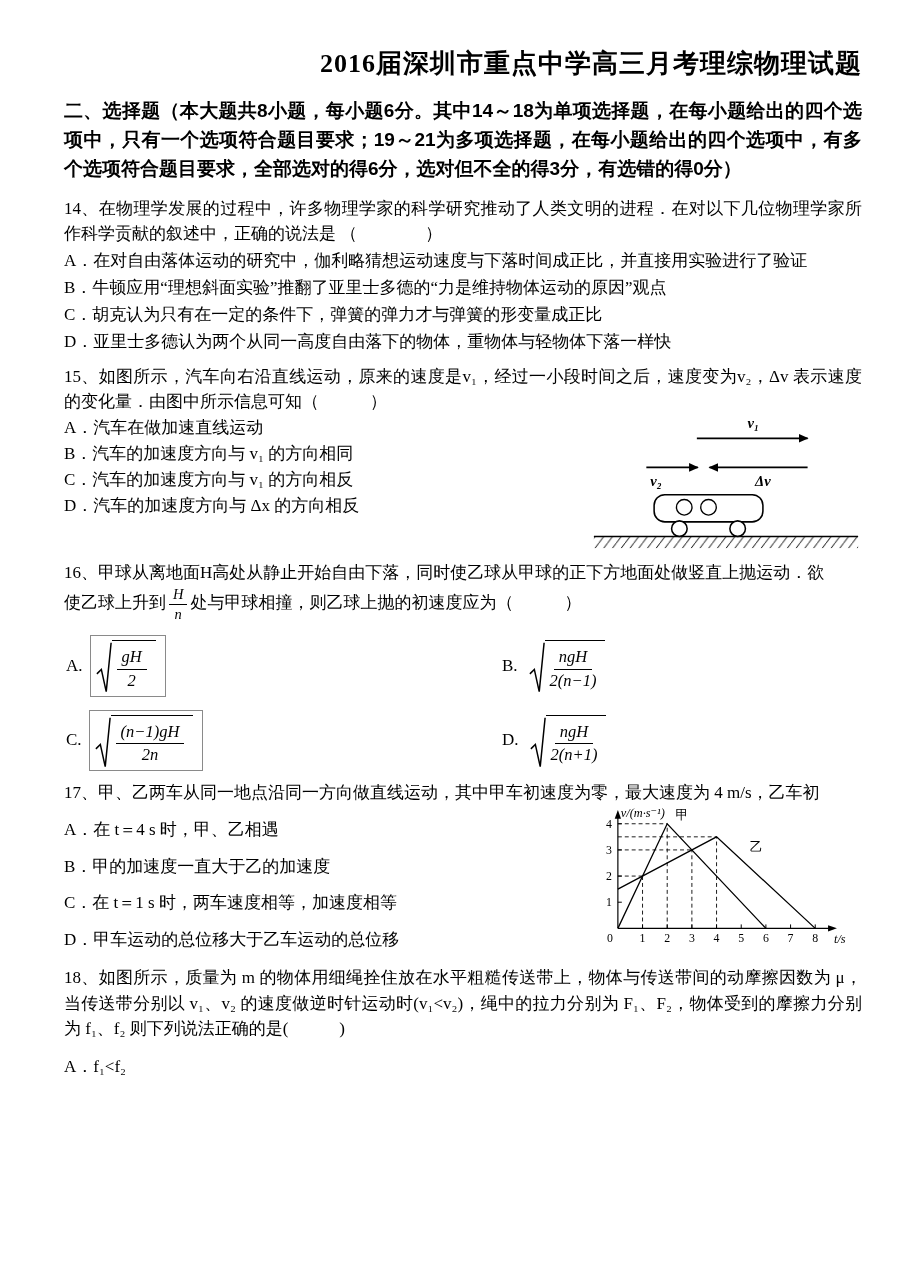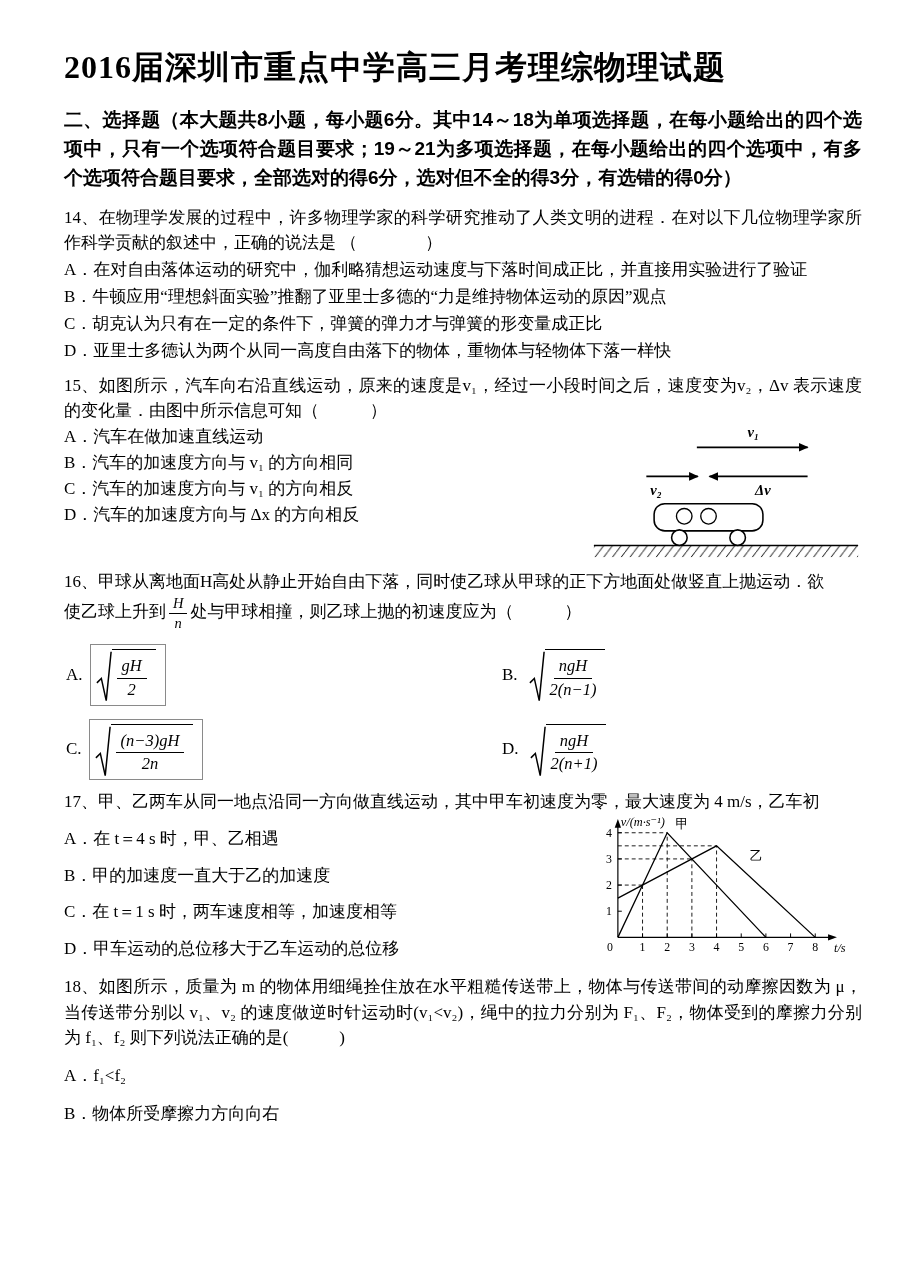--- a/index.html
+++ b/index.html
@@ -5,21 +5,21 @@
   * { box-sizing: border-box; margin: 0; padding: 0; }
   html,body { background:#fff; }
   body {
     width: 920px; height: 1274px; overflow: hidden;
     color: #000;
     font-family: "Liberation Serif", "DejaVu Serif", serif;
   }
   .page { padding: 46px 58px 20px 64px; }
 
   .title {
-    text-align: left; font-size: 32px; font-weight: 700;
+    text-align: right; font-size: 26px; font-weight: 700;
     margin-bottom: 16px; letter-spacing: 1px;
   }
   .intro {
     font-family: "Liberation Sans", "DejaVu Sans", sans-serif;
     font-size: 19px; font-weight: 700; line-height: 1.52;
     text-align: justify; margin-bottom: 12px;
   }
 
   .q { margin-top: 9px; font-size: 17px; line-height: 1.52; }
   .stem { text-align: justify; }
@@ -160,21 +160,21 @@
 
     <div class="q16-row">
       <span class="q16-opt q16-col1">
         <span class="opt-label">C.</span>
         <span class="eq boxed">
           <span class="sqrt">
             <svg class="radsign" viewBox="0 0 18 60" preserveAspectRatio="none">
                 <path d="M1 37 L6 32 L11.5 57 L17 2" fill="none" stroke="#000" stroke-width="1.5" vector-effect="non-scaling-stroke"></path>
               </svg>
             <span class="radicand"><span class="frac">
-                  <span class="num">(n−3)gH</span>
+                  <span class="num">(n−1)gH</span>
                   <span class="den">2n</span>
                 </span></span>
           </span>
         </span>
       </span>
       <span class="q16-opt">
         <span class="opt-label">D.</span>
         <span class="eq">
           <span class="sqrt">
             <svg class="radsign" viewBox="0 0 18 60" preserveAspectRatio="none">
@@ -246,17 +246,16 @@
             <text x="257" y="139" font-size="12.5" font-style="italic">t/s</text>
           </svg>
       </div>
     </div>
   </section>
 
   <section class="q">
     <p class="stem">18、如图所示，质量为 m 的物体用细绳拴住放在水平粗糙传送带上，物体与传送带间的动摩擦因数为 μ，当传送带分别以 v₁、v₂ 的速度做逆时针运动时(v₁&lt;v₂)，绳中的拉力分别为 F₁、F₂，物体受到的摩擦力分别为 f₁、f₂ 则下列说法正确的是(　　　)</p>
     <div class="q18-opts">
       <p class="opt">A．f₁&lt;f₂</p>
-      <p class="opt">B．物体所受摩擦力方向向右</p>
     </div>
   </section>
 
 </div>
 
 </body></html>

